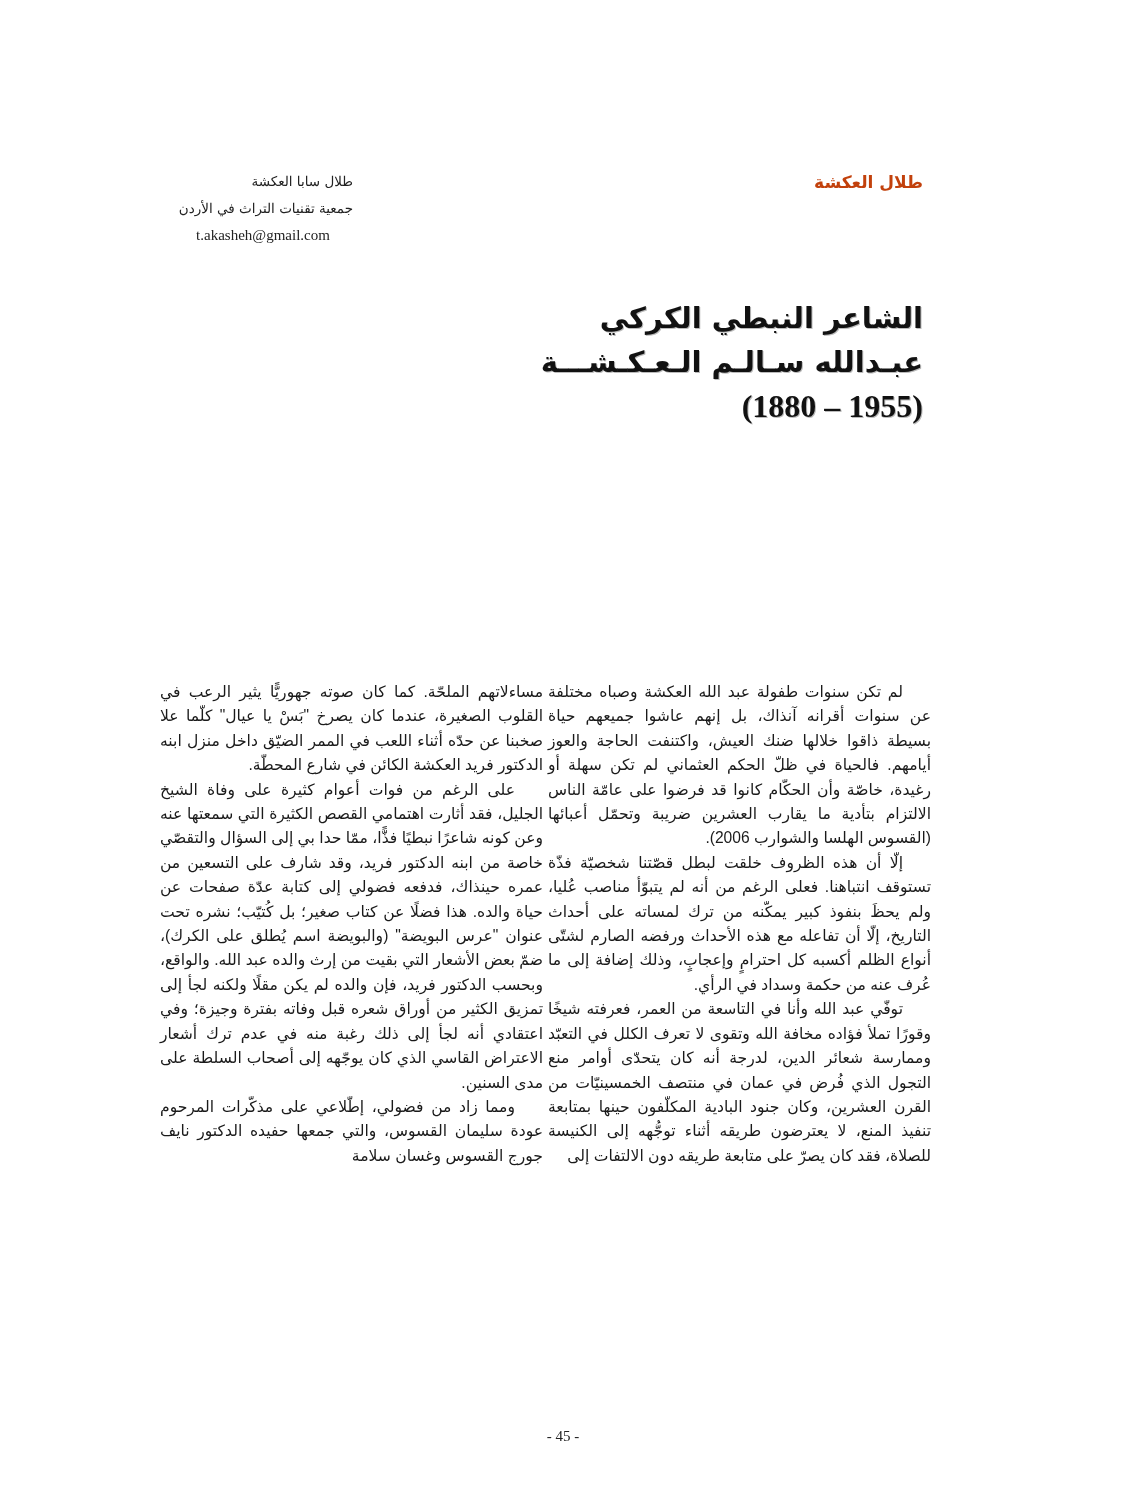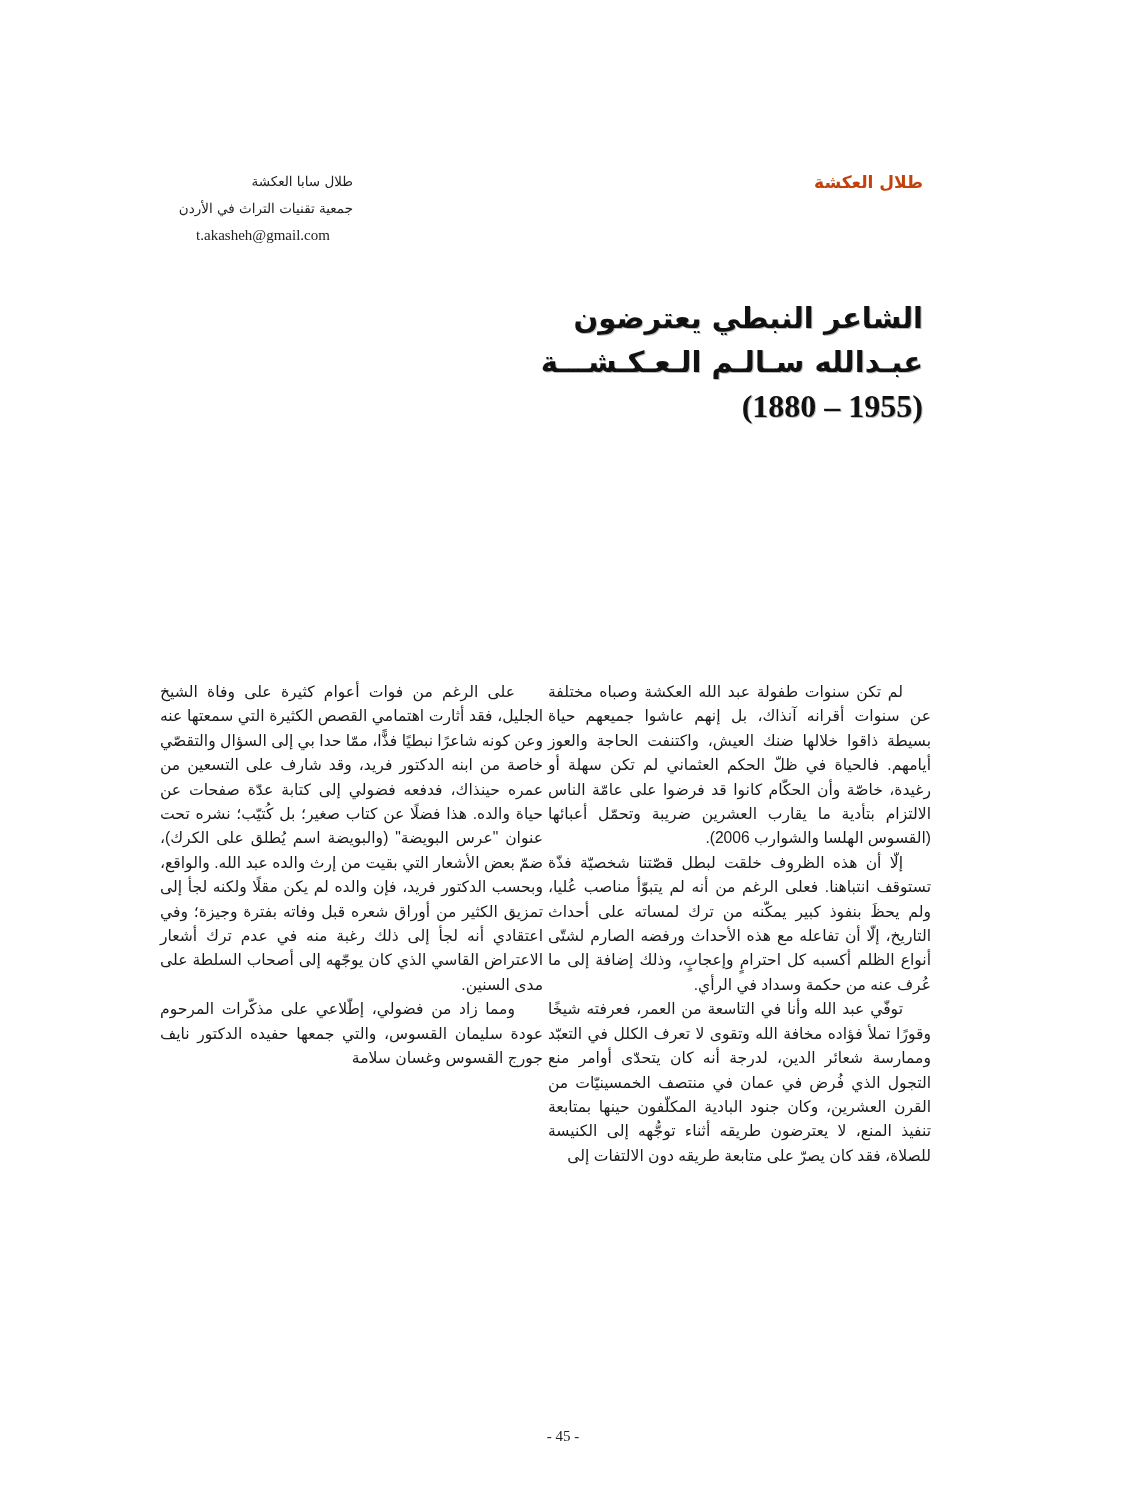--- a/index.html
+++ b/index.html
@@ -107,31 +107,32 @@
 
   <div class="author-heading">طلال العكشة</div>
 
   <div class="affil">
     <div>طلال سابا العكشة</div>
     <div>جمعية تقنيات التراث في الأردن</div>
     <div class="email">t.akasheh@gmail.com</div>
   </div>
 
   <div class="title-block">
-    <div>الشاعر النبطي يعترضون</div>
+    <div>الشاعر النبطي الكركي</div>
     <div>عبـدالله سـالـم الـعـكـشـــة</div>
     <div class="years">(1955 – 1880)</div>
   </div>
 
   <div class="col col-right">
     <p>لم تكن سنوات طفولة عبد الله العكشة وصباه مختلفة عن سنوات أقرانه آنذاك، بل إنهم عاشوا جميعهم حياة بسيطة ذاقوا خلالها ضنك العيش، واكتنفت الحاجة والعوز أيامهم. فالحياة في ظلّ الحكم العثماني لم تكن سهلة أو رغيدة، خاصّة وأن الحكّام كانوا قد فرضوا على عامّة الناس الالتزام بتأدية ما يقارب العشرين ضريبة وتحمّل أعبائها (القسوس الهلسا والشوارب 2006).</p>
     <p>إلّا أن هذه الظروف خلقت لبطل قصّتنا شخصيّة فذّة تستوقف انتباهنا. فعلى الرغم من أنه لم يتبوّأ مناصب عُليا، ولم يحظَ بنفوذ كبير يمكّنه من ترك لمساته على أحداث التاريخ، إلّا أن تفاعله مع هذه الأحداث ورفضه الصارم لشتّى أنواع الظلم أكسبه كل احترامٍ وإعجابٍ، وذلك إضافة إلى ما عُرف عنه من حكمة وسداد في الرأي.</p>
     <p>توفّي عبد الله وأنا في التاسعة من العمر، فعرفته شيخًا وقورًا تملأ فؤاده مخافة الله وتقوى لا تعرف الكلل في التعبّد وممارسة شعائر الدين، لدرجة أنه كان يتحدّى أوامر منع التجول الذي فُرض في عمان في منتصف الخمسينيّات من القرن العشرين، وكان جنود البادية المكلّفون حينها بمتابعة تنفيذ المنع، لا يعترضون طريقه أثناء توجُّهه إلى الكنيسة للصلاة، فقد كان يصرّ على متابعة طريقه دون الالتفات إلى</p>
   </div>
 
   <div class="col col-left">
+    <p class="no-indent">مساءلاتهم الملحّة. كما كان صوته جهوريًّا يثير الرعب في القلوب الصغيرة، عندما كان يصرخ "بَسْ يا عيال" كلّما علا صخبنا عن حدّه أثناء اللعب في الممر الضيّق داخل منزل ابنه الدكتور فريد العكشة الكائن في شارع المحطّة.</p>
     <p>على الرغم من فوات أعوام كثيرة على وفاة الشيخ الجليل، فقد أثارت اهتمامي القصص الكثيرة التي سمعتها عنه وعن كونه شاعرًا نبطيًا فذًّا، ممّا حدا بي إلى السؤال والتقصّي خاصة من ابنه الدكتور فريد، وقد شارف على التسعين من عمره حينذاك، فدفعه فضولي إلى كتابة عدّة صفحات عن حياة والده. هذا فضلًا عن كتاب صغير؛ بل كُتيّب؛ نشره تحت عنوان "عرس البويضة" (والبويضة اسم يُطلق على الكرك)، ضمّ بعض الأشعار التي بقيت من إرث والده عبد الله. والواقع، وبحسب الدكتور فريد، فإن والده لم يكن مقلًا ولكنه لجأ إلى تمزيق الكثير من أوراق شعره قبل وفاته بفترة وجيزة؛ وفي اعتقادي أنه لجأ إلى ذلك رغبة منه في عدم ترك أشعار الاعتراض القاسي الذي كان يوجّهه إلى أصحاب السلطة على مدى السنين.</p>
     <p>ومما زاد من فضولي، إطّلاعي على مذكّرات المرحوم عودة سليمان القسوس، والتي جمعها حفيده الدكتور نايف جورج القسوس وغسان سلامة</p>
   </div>
 
   <div class="page-number">- 45 -</div>
 
 </div>
 
 </body></html>

